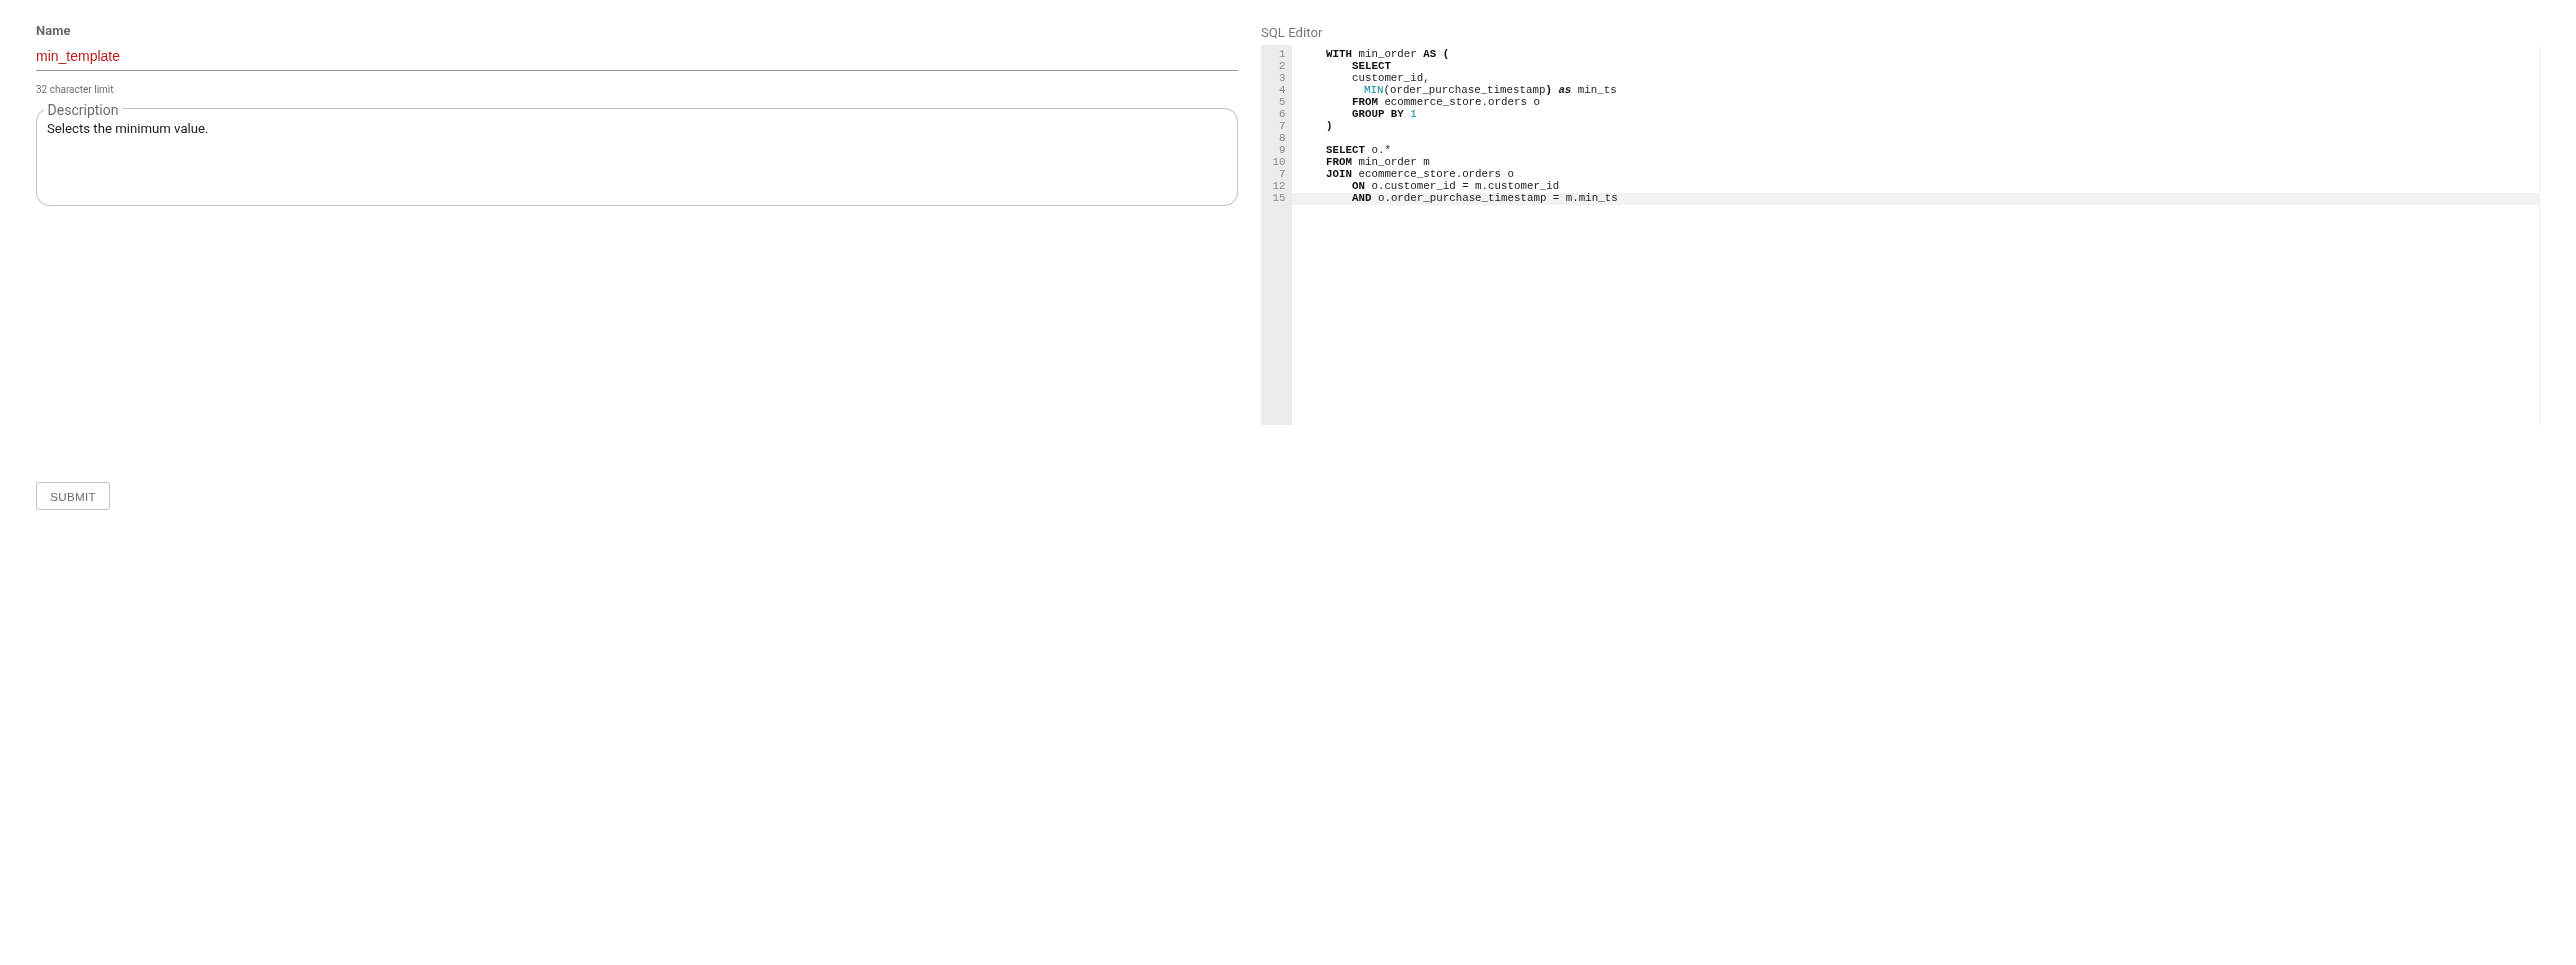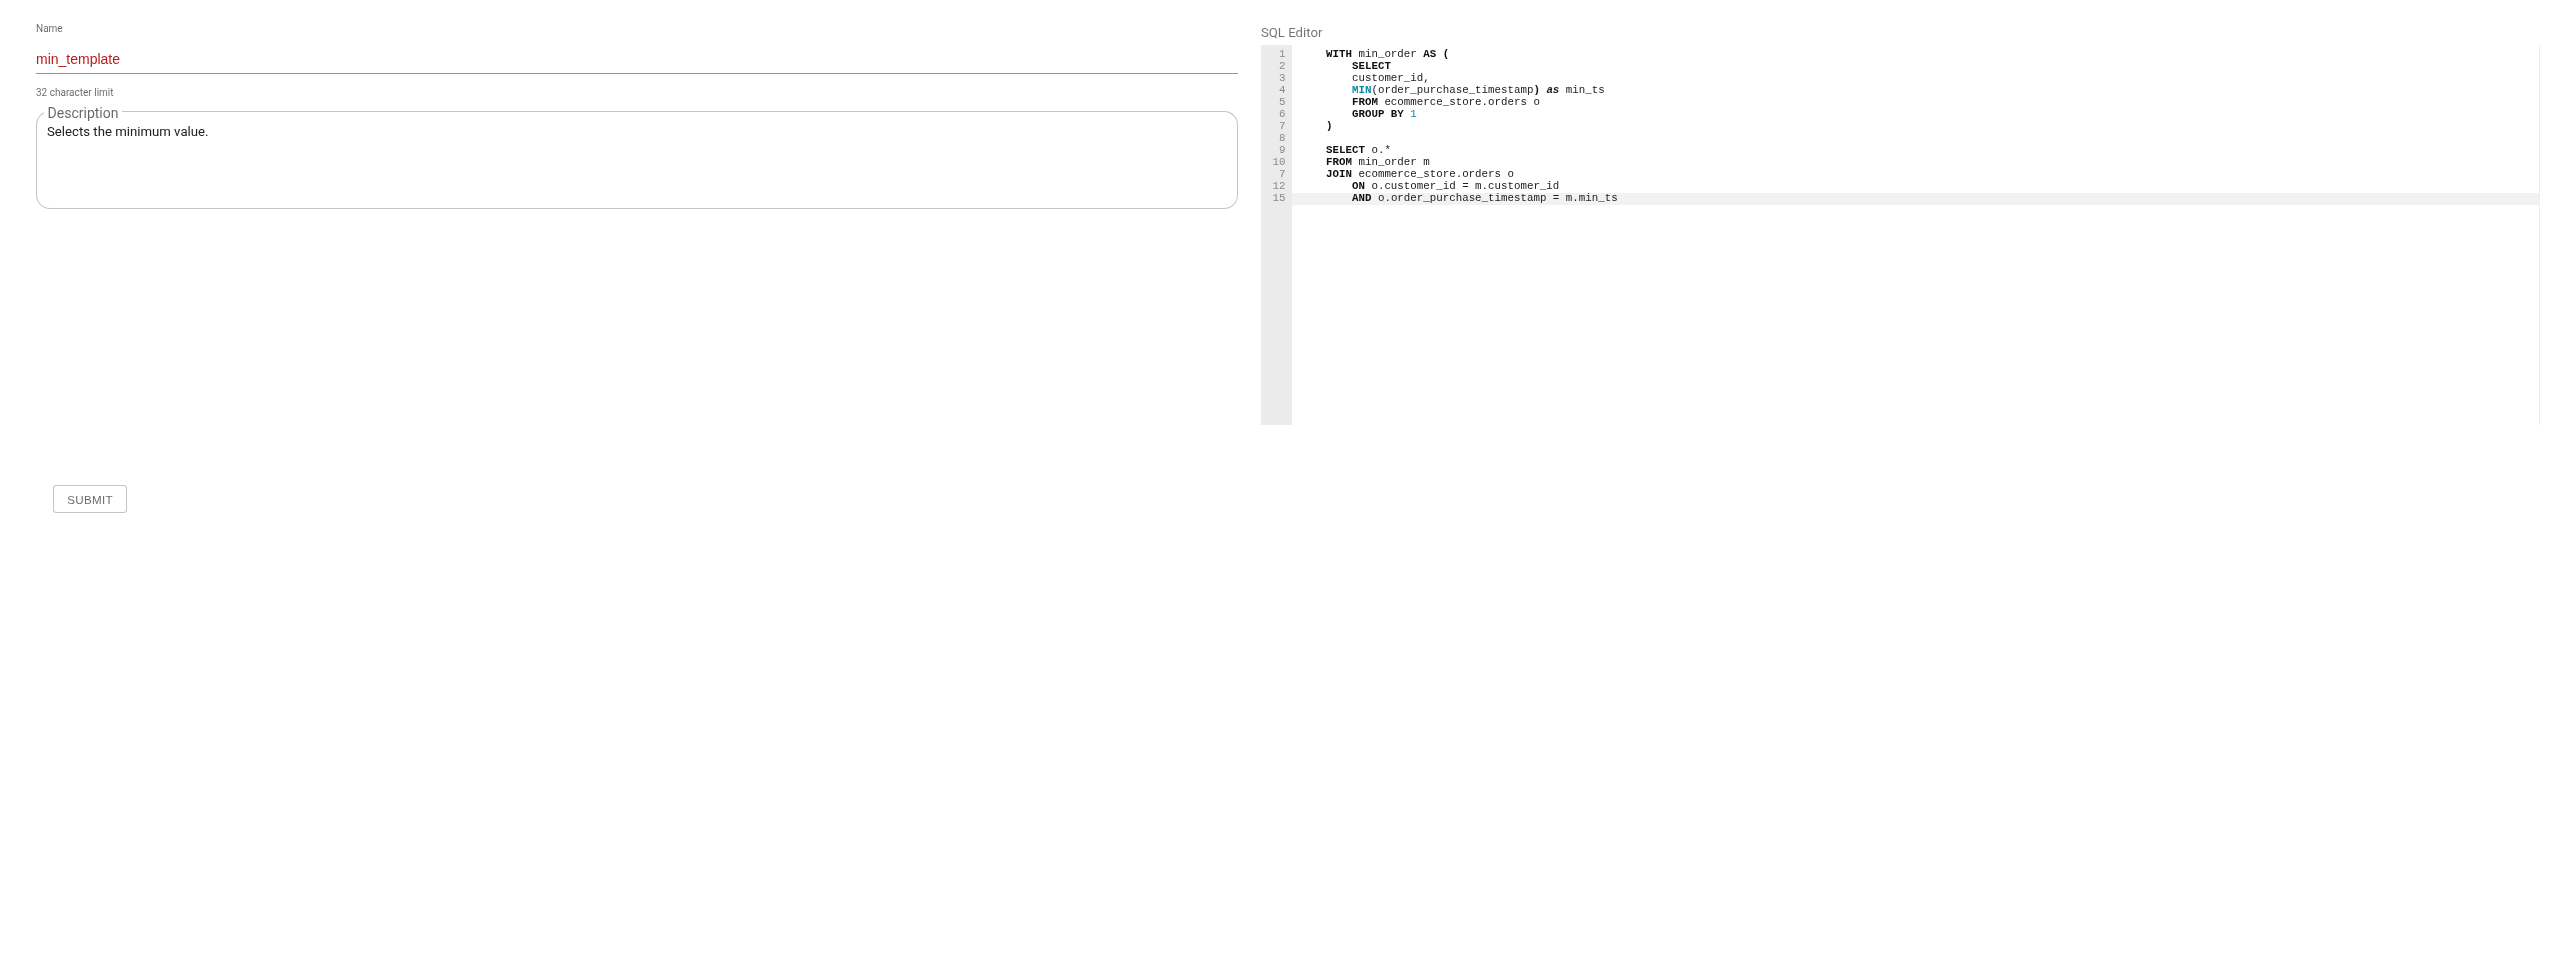--- a/index.html
+++ b/index.html
@@ -12,24 +12,25 @@
     .layout {
       display: flex;
       gap: 23px;
       align-items: flex-start;
     }
     .left-col { flex: 0 0 48%; }
     .right-col { flex: 1; padding-top: 1.7px; }
 
     
     .name-label {
-      font-size: 10px;
+      font-size: 13px;
       color: rgba(0,0,0,0.6);
-      margin-bottom: 13px;
+      margin-bottom: 6px;
       display: block;
+      font-weight: bold;
     }
     .name-input {
       width: 100%;
       border: none;
       border-bottom: 0.8px solid rgba(0,0,0,0.42);
       font-size: 14px;
       line-height: 1.5;
       padding: 1.7px 0 3.3px 0;
       outline: none;
       color: #b91c1c;
@@ -73,21 +74,20 @@
       margin-top: 273px;
       font-size: 11.6px;
       letter-spacing: 0.3px;
       color: #6b6b6b;
       background: #fff;
       border: 0.8px solid rgba(0,0,0,0.23);
       border-radius: 3.3px;
       padding: 6.6px 13.2px;
       cursor: pointer;
       text-transform: uppercase;
-      margin-left: 17px;
     }
 
     
     .editor-title {
       font-size: 13.2px;
       color: rgba(0,0,0,0.55);
       margin-bottom: 5px;
     }
     .editor {
       display: flex;
@@ -116,21 +116,21 @@
     .hl {
       position: absolute;
       left: 0; right: 0;
       height: 12px;
       background: rgba(0,0,0,0.05);
       z-index: 0;
     }
     .code .line { position: relative; z-index: 1; padding-left: 29px; }
     .editor-body { border-right: 0.8px solid #eee; }
     .tok-kw { color: #111; font-weight: 700; }
-    .tok-fn { color: #0b8aa3; font-weight: 700; }
+    .tok-fn { color: #0b8aa3; font-weight: 400; margin-left: 12px; }
     .tok-it { font-style: italic; font-weight: 700; }
     .tok-num { color: #0b8aa3; }
   </style>
 </head>
 <body>
 
 <div class="layout">
 
   <div class="left-col">
     <label class="name-label">Name</label>

